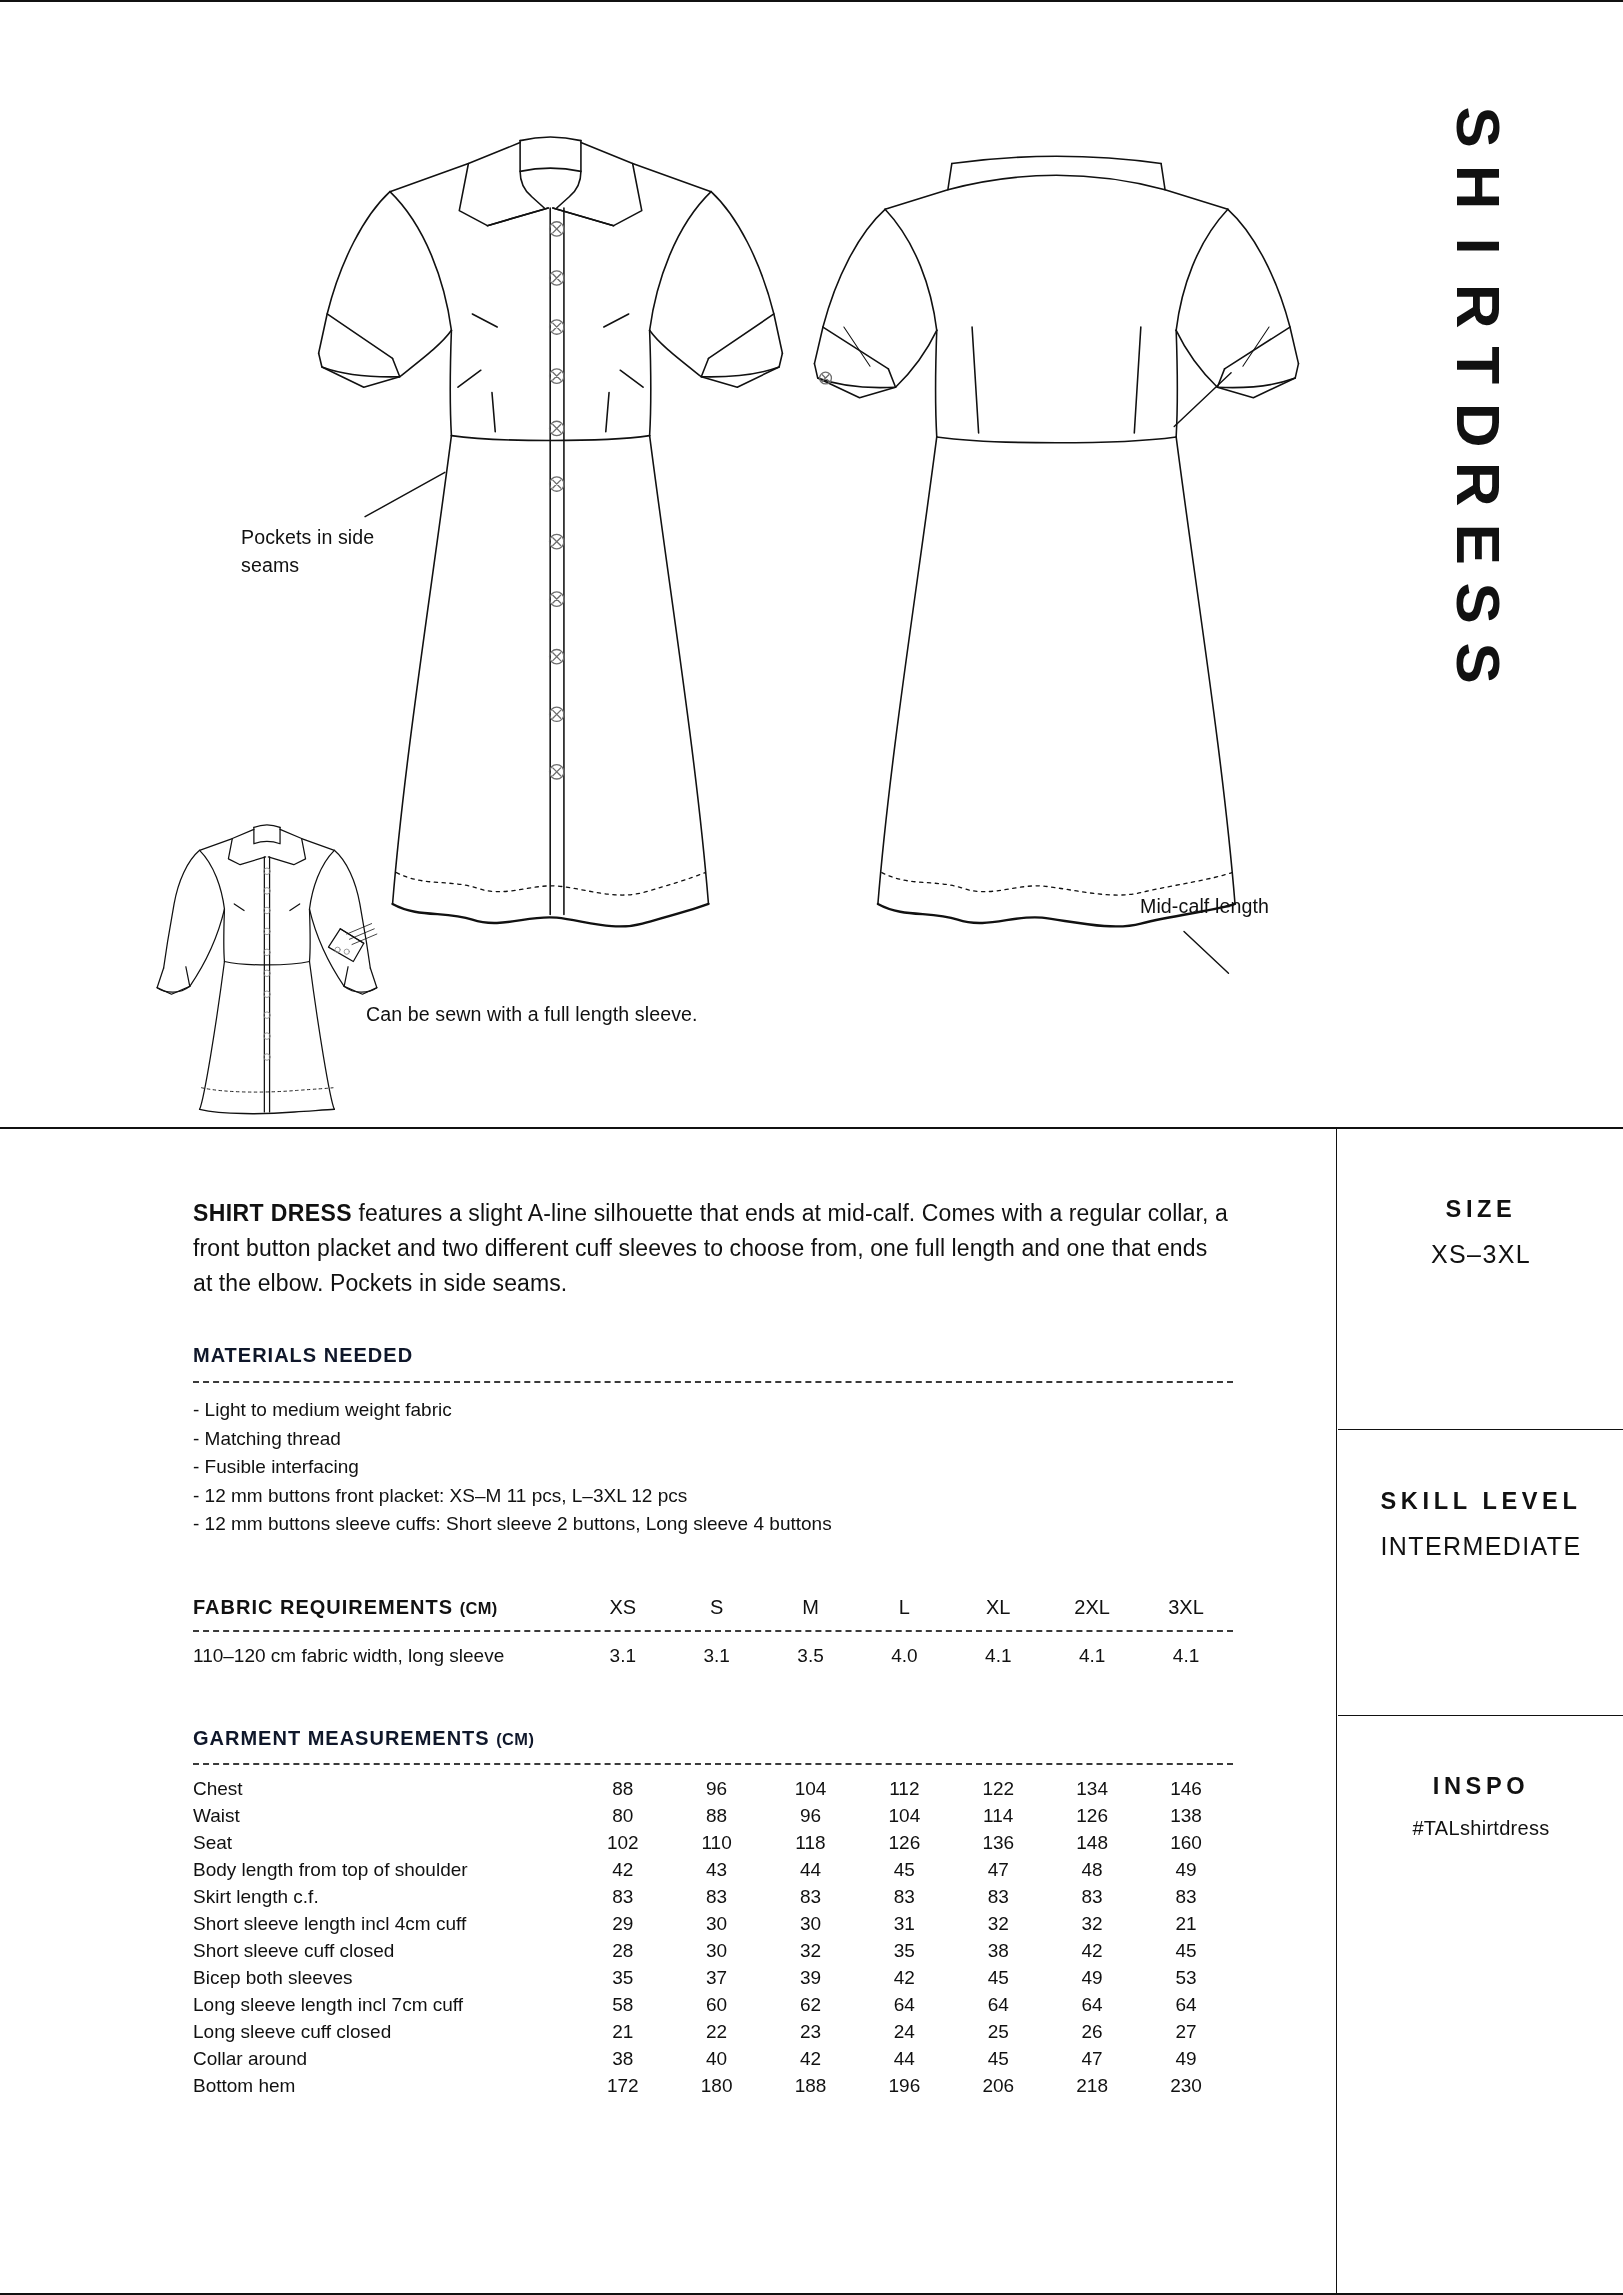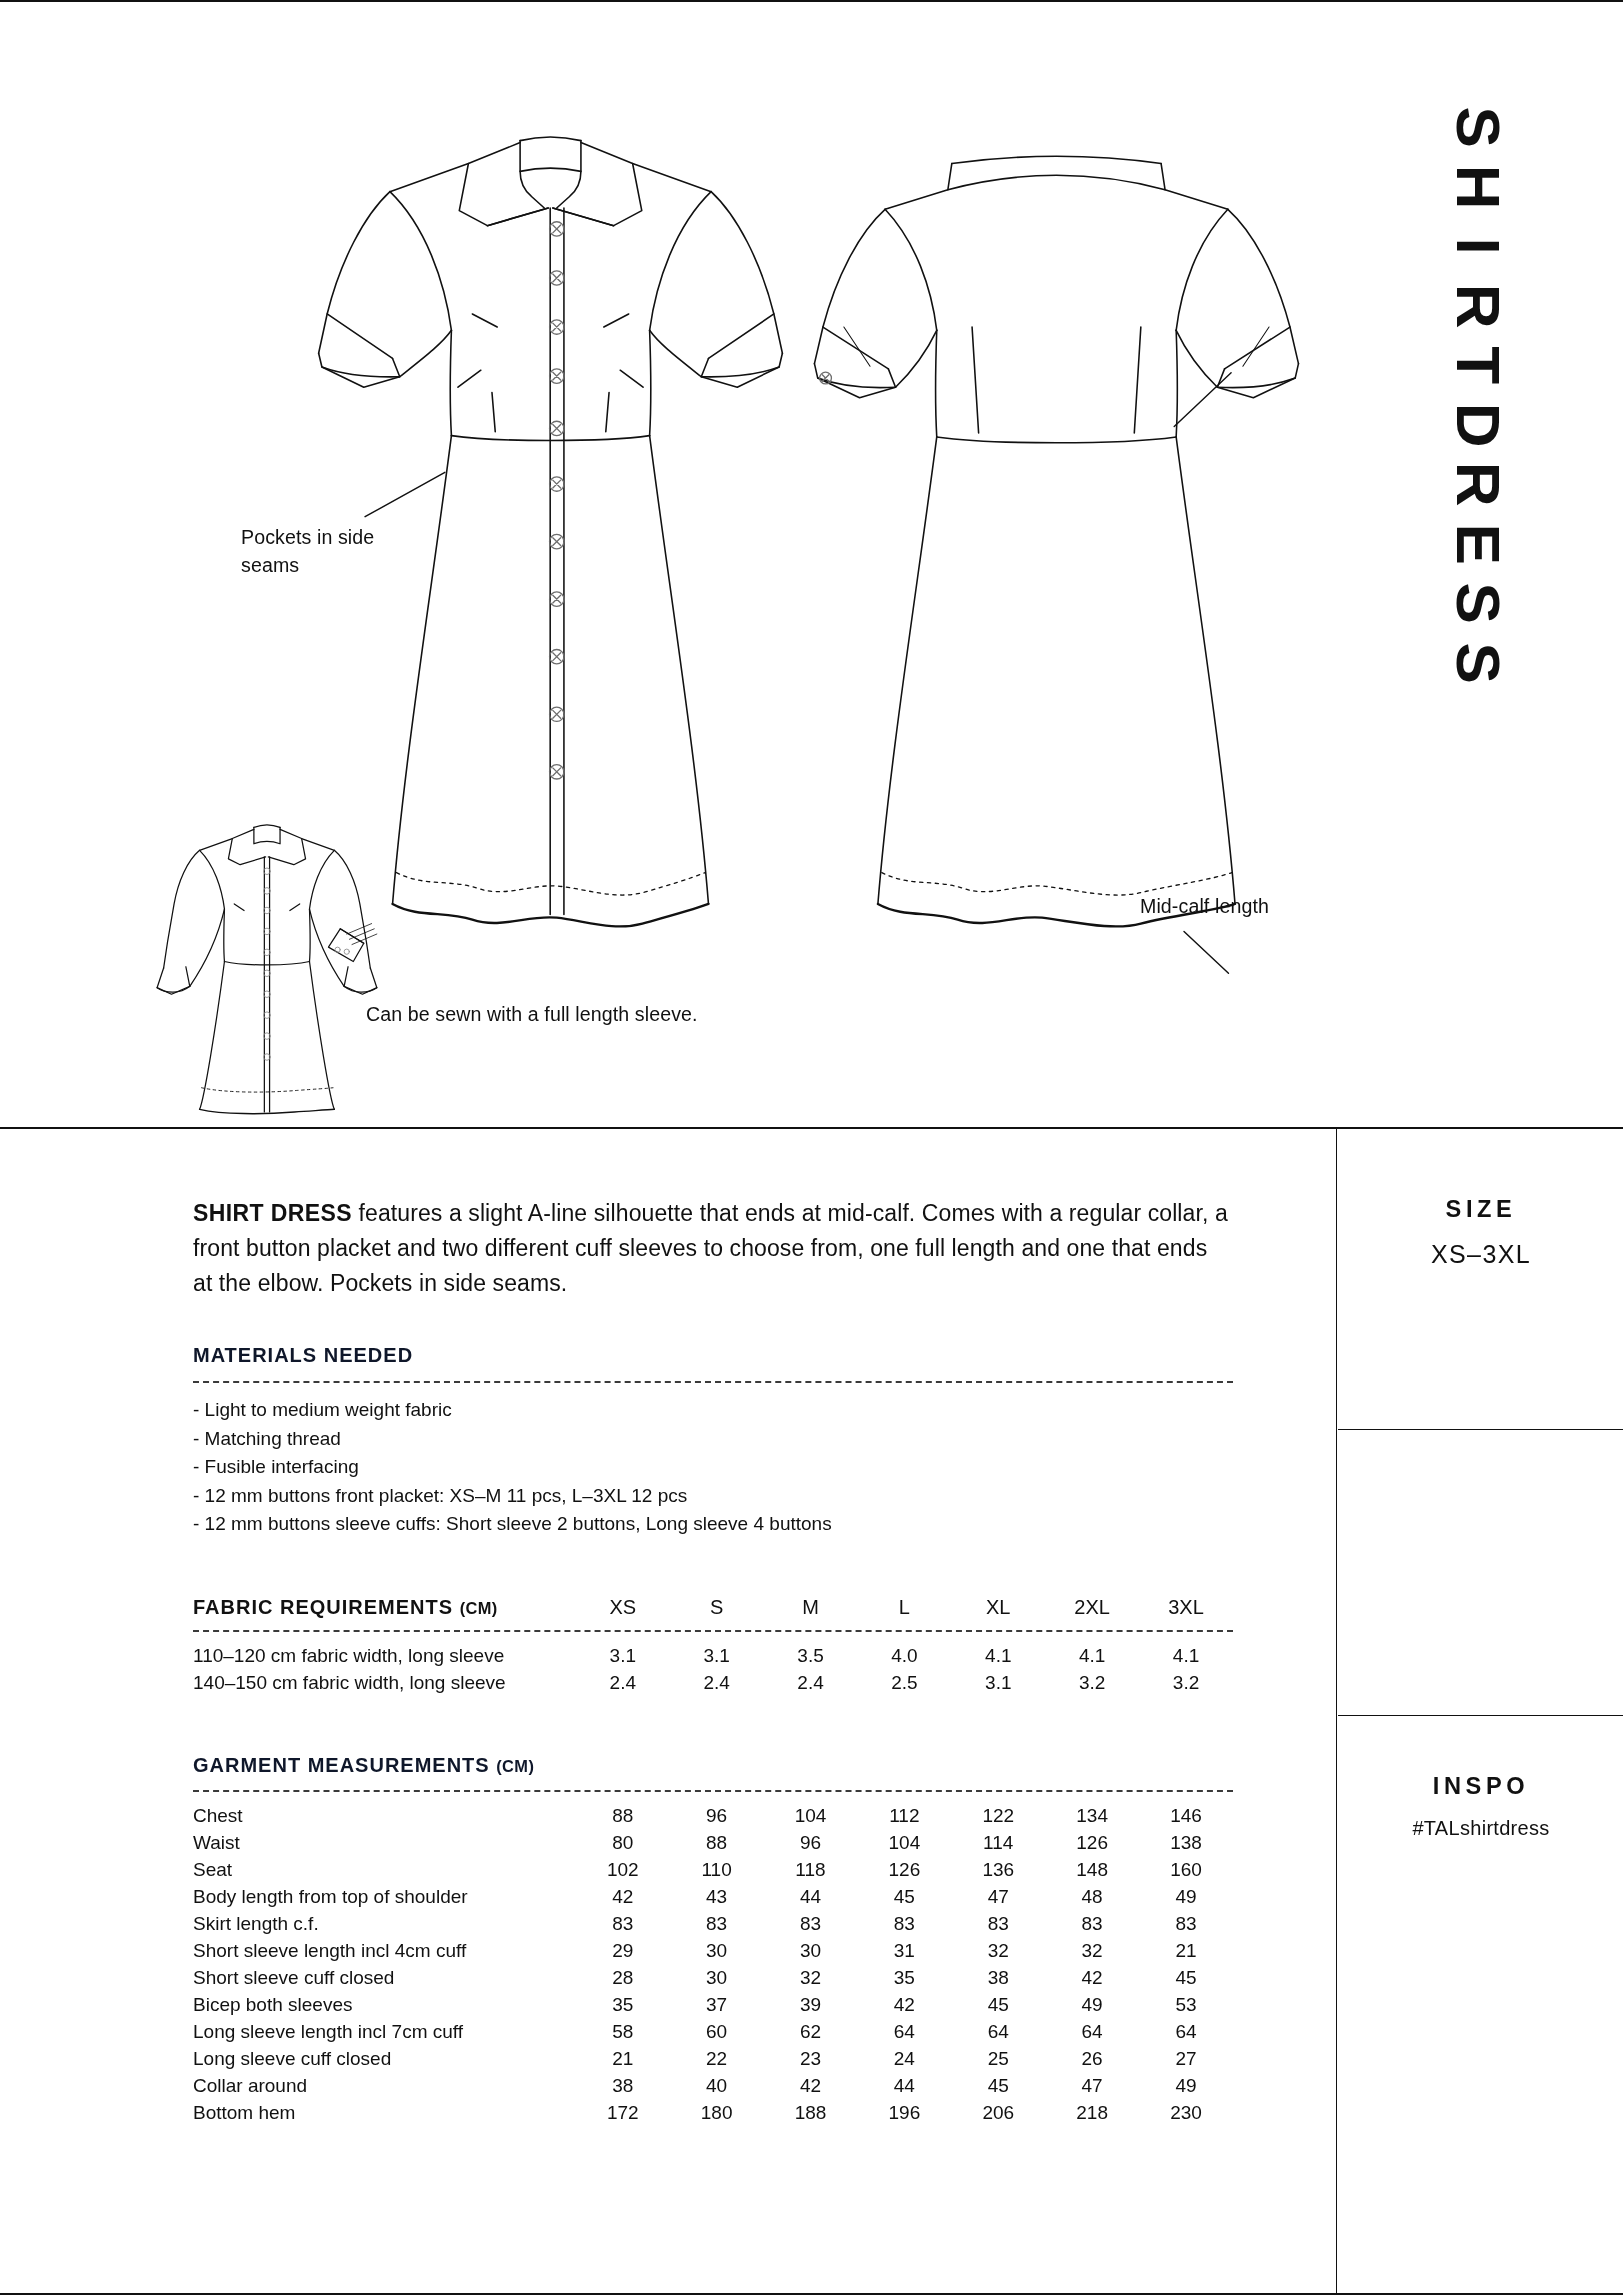--- a/index.html
+++ b/index.html
@@ -372,30 +372,20 @@
           <tr>
         <td class="lbl">110–120 cm fabric width, long sleeve</td>
         <td class="num">3.1</td>
         <td class="num">3.1</td>
         <td class="num">3.5</td>
         <td class="num">4.0</td>
         <td class="num">4.1</td>
         <td class="num">4.1</td>
         <td class="num">4.1</td>
       </tr>
-      <tr>
-        <td class="lbl">140–150 cm fabric width, long sleeve</td>
-        <td class="num">2.4</td>
-        <td class="num">2.4</td>
-        <td class="num">2.4</td>
-        <td class="num">2.5</td>
-        <td class="num">3.1</td>
-        <td class="num">3.2</td>
-        <td class="num">3.2</td>
-      </tr>
     </tbody>
       </table>
 
     <div class="sec-title" style="margin-top:58px;">
       <span>GARMENT MEASUREMENTS</span> <span class="unit">(cm)</span>
     </div>
     <div class="dashed" style="margin-top:13px;"></div>
 
     <table class="tbl" style="margin-top:10.5px;">
       <tbody>
@@ -525,20 +515,24 @@
 
   <div class="sidebar">
     <div class="side-sec" style="top:67px;">
       <div class="side-head">SIZE</div>
       <div class="side-val">XS–3XL</div>
     </div>
 
     <div class="side-rule" style="top:300px;"></div>
 
     <div class="side-sec" style="top:209px; top:209px;"></div>
+    <div class="side-sec" style="top:359px;">
+      <div class="side-head">SKILL LEVEL</div>
+      <div class="side-val">INTERMEDIATE</div>
+    </div>
 
     <div class="side-rule" style="top:586px;"></div>
 
     <div class="side-sec" style="top:644px;">
       <div class="side-head">INSPO</div>
       <div class="side-val small">#TALshirtdress</div>
     </div>
   </div>
 
 </div>

